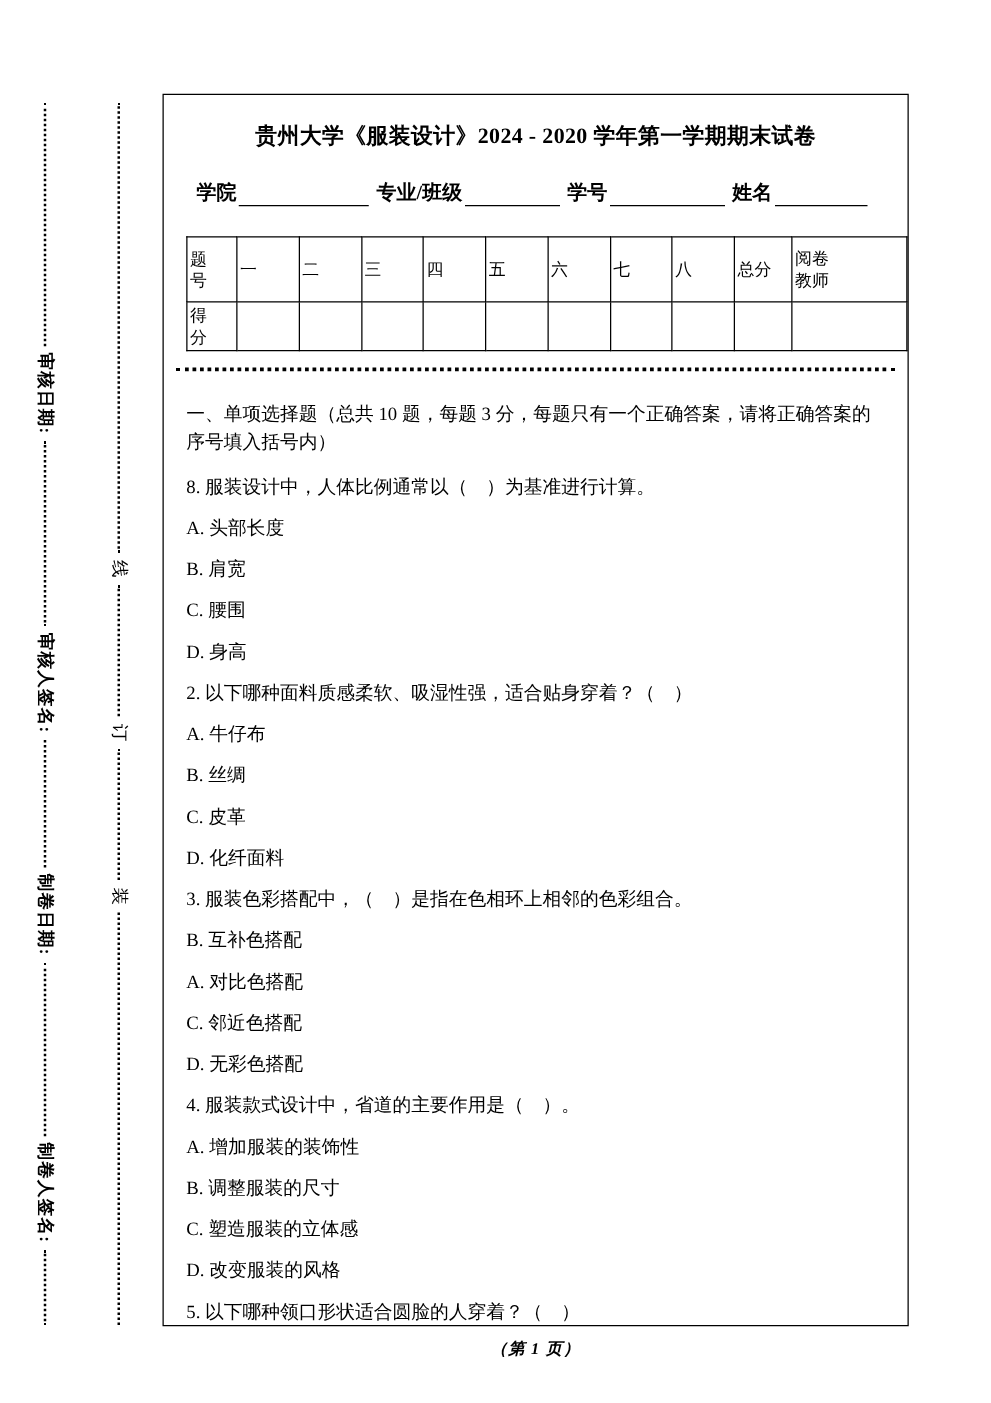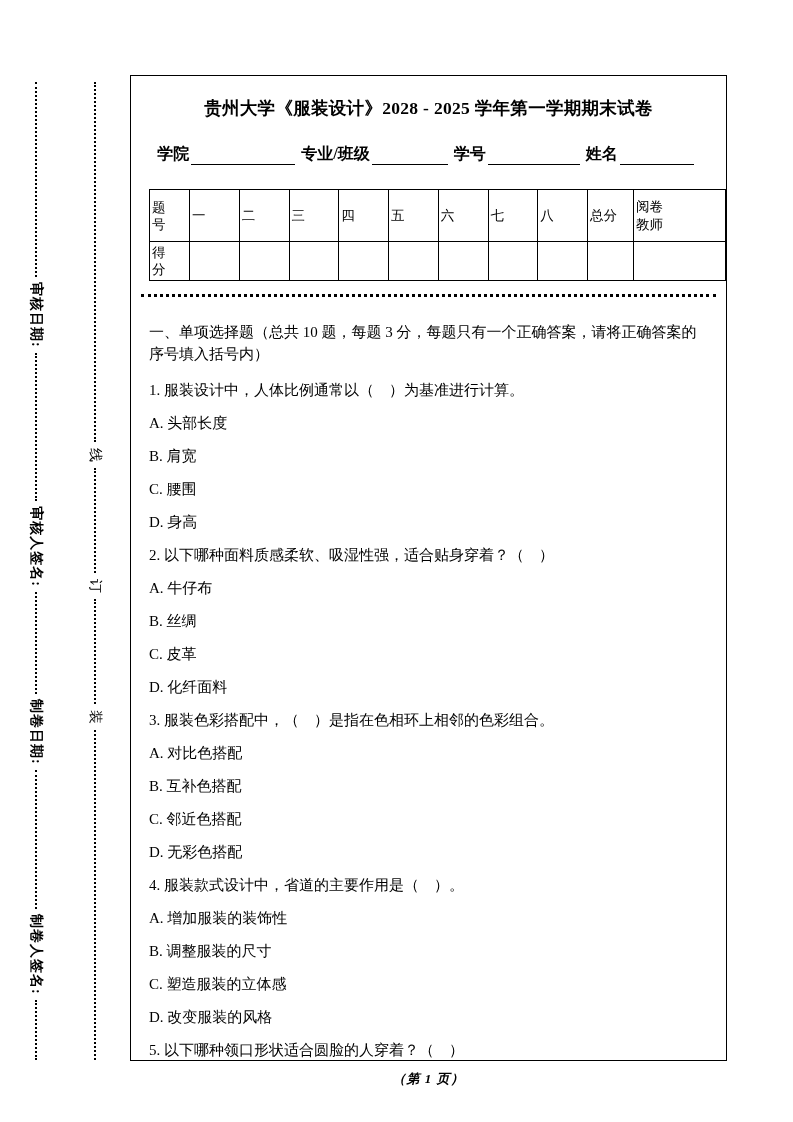--- a/index.html
+++ b/index.html
@@ -77,21 +77,21 @@
   <span class="bind-char">线</span>
   <span class="dotfill bf-b"></span>
   <span class="bind-char">订</span>
   <span class="dotfill bf-c"></span>
   <span class="bind-char">装</span>
   <span class="dotfill bf-d"></span>
 </div>
 
 <div class="main-box">
 
-  <div class="title">贵州大学《服装设计》2028 - 2025 学年第一学期期末试卷</div>
+  <div class="title">贵州大学《服装设计》2024 - 2020 学年第一学期期末试卷</div>
 
   <div class="info-row">
     <span>学院</span>
       <span class="f-line w1"></span>
     <span>专业/班级</span>
       <span class="f-line w2"></span>
     <span>学号</span>
       <span class="f-line w3"></span>
     <span>姓名</span>
       <span class="f-line w4"></span>
@@ -126,35 +126,35 @@
       <td></td>
     </tr>
   </tbody>
     </table>
 
   <div class="dotted-sep"></div>
 
   <div>
     <p class="line section">一、单项选择题（总共 10 题，每题 3 分，每题只有一个正确答案，请将正确答案的序号填入括号内）</p>
 
-    <p class="line">1. 服装设计中，人体比例通常以（　）为基准进行计算。</p>
+    <p class="line">8. 服装设计中，人体比例通常以（　）为基准进行计算。</p>
     <p class="line">A. 头部长度</p>
     <p class="line">B. 肩宽</p>
     <p class="line">C. 腰围</p>
     <p class="line">D. 身高</p>
 
     <p class="line">2. 以下哪种面料质感柔软、吸湿性强，适合贴身穿着？（　）</p>
     <p class="line">A. 牛仔布</p>
     <p class="line">B. 丝绸</p>
     <p class="line">C. 皮革</p>
     <p class="line">D. 化纤面料</p>
 
     <p class="line">3. 服装色彩搭配中，（　）是指在色相环上相邻的色彩组合。</p>
+    <p class="line">B. 互补色搭配</p>
     <p class="line">A. 对比色搭配</p>
-    <p class="line">B. 互补色搭配</p>
     <p class="line">C. 邻近色搭配</p>
     <p class="line">D. 无彩色搭配</p>
 
     <p class="line">4. 服装款式设计中，省道的主要作用是（　）。</p>
     <p class="line">A. 增加服装的装饰性</p>
     <p class="line">B. 调整服装的尺寸</p>
     <p class="line">C. 塑造服装的立体感</p>
     <p class="line">D. 改变服装的风格</p>
 
     <p class="line">5. 以下哪种领口形状适合圆脸的人穿着？（　）</p>

